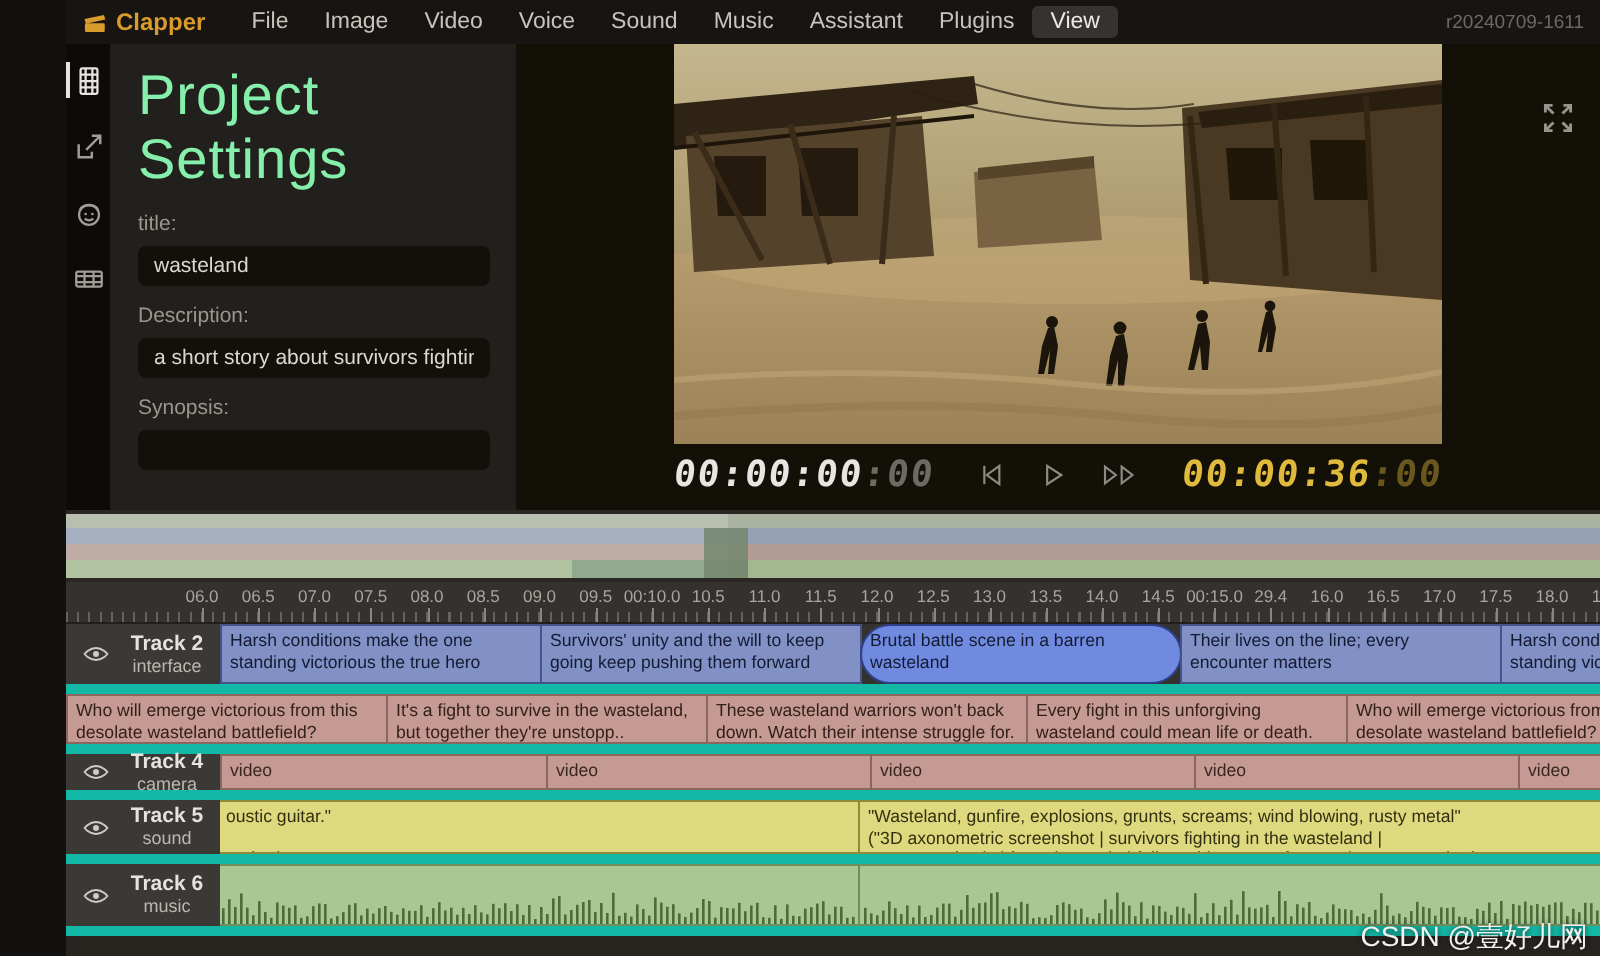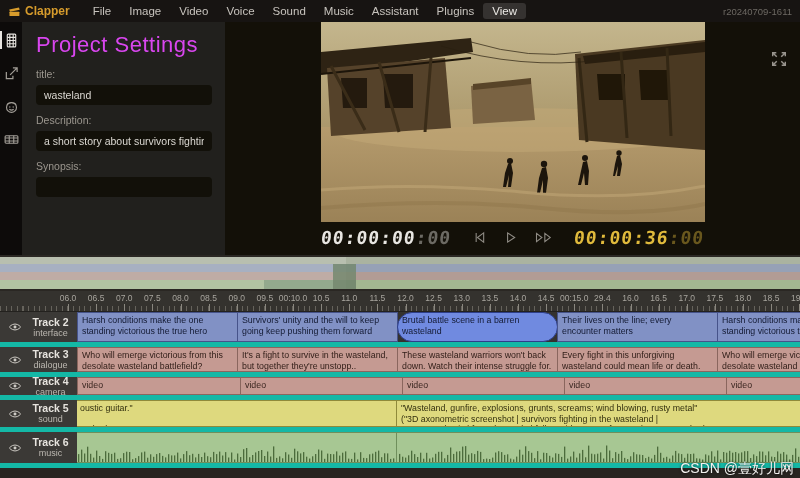--- a/index.html
+++ b/index.html
@@ -1,39 +1,39 @@
 <!DOCTYPE html>
 <html style="--accent: #d79c2c; --timecode-yellow: #e0ba3c; --timecode-white: #e8e6e2;"><head>
 <meta charset="utf-8">
 <style>
   * { margin:0; padding:0; box-sizing:border-box; }
   html,body { background:#000; }
   .app {
     position:relative; width:800px; height:478px; overflow:hidden;
     background:#131110; font-family:"Liberation Sans", sans-serif;
-    color:#d5d2cc; user-select:none;
+    color:#d5d2cc; user-select:none;padding-left:33px;
   }
   
   .menubar { height:22px; background:#171412; display:flex; align-items:center; padding:0 8px; }
   .logo { display:flex; align-items:center; gap:4px; margin-right:14px; color:var(--accent,#d79c2c); }
   .logo svg { width:13px; height:13px; }
   .logo .appname { font-size:12px; font-weight:bold; }
   .menu-items { display:flex; align-items:center; }
   .menu-item { font-size:11.5px; color:#c7c3bd; padding:2px 9px; border-radius:3px; cursor:default; }
   .menu-item.active { background:#353230; color:#eceae6; }
   .version { margin-left:auto; font-size:9.5px; color:#6d6963; }
   
   .main { height:233px; display:flex; background:#131110; }
   .iconbar { width:22px; background:#0d0b0a; display:flex; flex-direction:column; align-items:center; padding-top:8px; gap:13px; }
   .icon-btn { position:relative; width:22px; height:20px; display:flex; align-items:center; justify-content:center; color:#a19d96; }
   .icon-btn svg { width:15px; height:15px; }
   .icon-btn.active { color:#e8e5e0; }
   .icon-btn.active::before { content:""; position:absolute; left:0; top:1px; bottom:1px; width:2px; background:#e8e5e0; }
   .settings-panel { width:203px; background:#21201d; padding:10px 12px 0 14px; overflow:hidden; }
-  .settings-heading { font-size:22px; font-weight:400; color:#d946ef; letter-spacing:.5px; margin-bottom:10px; }
+  .settings-heading { font-size:28px; font-weight:400; color:#86efac; letter-spacing:.5px; margin-bottom:10px; }
   .field { margin-bottom:9px; }
   .field-label { font-size:10.5px; color:#9b968e; margin-bottom:5px; }
   .field input {
     width:176px; height:20px; background:#121009; border:none; border-radius:4px;
     color:#dbd8d2; font-size:10.5px; padding:0 8px; font-family:"Liberation Sans", sans-serif; outline:none;
   }
   
   .preview { flex:1; position:relative; display:flex; flex-direction:column; align-items:center; background:#131008; }
   .fs-btn { position:absolute; top:28px; right:12px; color:#98948d; width:18px; height:18px; }
   .fs-btn svg { width:18px; height:18px; }
@@ -308,32 +308,20 @@
         </div>
         <div class="lane">
           <div class="cell" style="left: 0px; width: 161px; background: rgb(129, 145, 197); border-color: rgb(70, 83, 138); color: rgb(19, 26, 51);">Harsh conditions make the one standing victorious the true hero</div>
           <div class="cell" style="left: 160px; width: 161px; background: rgb(129, 145, 197); border-color: rgb(70, 83, 138); color: rgb(19, 26, 51);">Survivors' unity and the will to keep going keep pushing them forward</div>
           <div class="cell" style="left: 320px; width: 161px; background: rgb(112, 138, 224); border-color: rgb(46, 63, 138); color: rgb(19, 26, 51); border-radius: 16px;">Brutal battle scene in a barren wasteland</div>
           <div class="cell" style="left: 480px; width: 161px; background: rgb(129, 145, 197); border-color: rgb(70, 83, 138); color: rgb(19, 26, 51);">Their lives on the line; every encounter matters</div>
           <div class="cell" style="left: 640px; width: 161px; background: rgb(129, 145, 197); border-color: rgb(70, 83, 138); color: rgb(19, 26, 51);">Harsh conditions make the one standing victorious the true hero</div>
         </div>
       </div>
       <div class="track-row" style="height: 30px;">
-        <div class="track-head">
-          <span class="eye">
-            <svg viewBox="0 0 16 16" fill="none" stroke="currentColor" stroke-width="1.1">
-              <path d="M1.5 8S4 4.6 8 4.6 14.5 8 14.5 8 12 11.4 8 11.4 1.5 8 1.5 8z"></path>
-              <circle cx="8" cy="8" r="1.7" fill="currentColor" stroke="none"></circle>
-            </svg>
-          </span>
-          <div class="th-text">
-            <div class="th-name">Track 3</div>
-            <div class="th-type">dialogue</div>
-          </div>
-        </div>
         <div class="lane">
           <div class="cell" style="left: 0px; width: 161px; background: rgb(197, 154, 146); border-color: rgb(138, 102, 94); color: rgb(51, 32, 26);">Who will emerge victorious from this desolate wasteland battlefield?</div>
           <div class="cell" style="left: 160px; width: 161px; background: rgb(197, 154, 146); border-color: rgb(138, 102, 94); color: rgb(51, 32, 26);">It's a fight to survive in the wasteland, but together they're unstopp..</div>
           <div class="cell" style="left: 320px; width: 161px; background: rgb(197, 154, 146); border-color: rgb(138, 102, 94); color: rgb(51, 32, 26);">These wasteland warriors won't back down. Watch their intense struggle for.</div>
           <div class="cell" style="left: 480px; width: 161px; background: rgb(197, 154, 146); border-color: rgb(138, 102, 94); color: rgb(51, 32, 26);">Every fight in this unforgiving wasteland could mean life or death.</div>
           <div class="cell" style="left: 640px; width: 161px; background: rgb(197, 154, 146); border-color: rgb(138, 102, 94); color: rgb(51, 32, 26);">Who will emerge victorious from this desolate wasteland battlefield?</div>
         </div>
       </div>
       <div class="track-row" style="height: 23px;">
         <div class="track-head">

